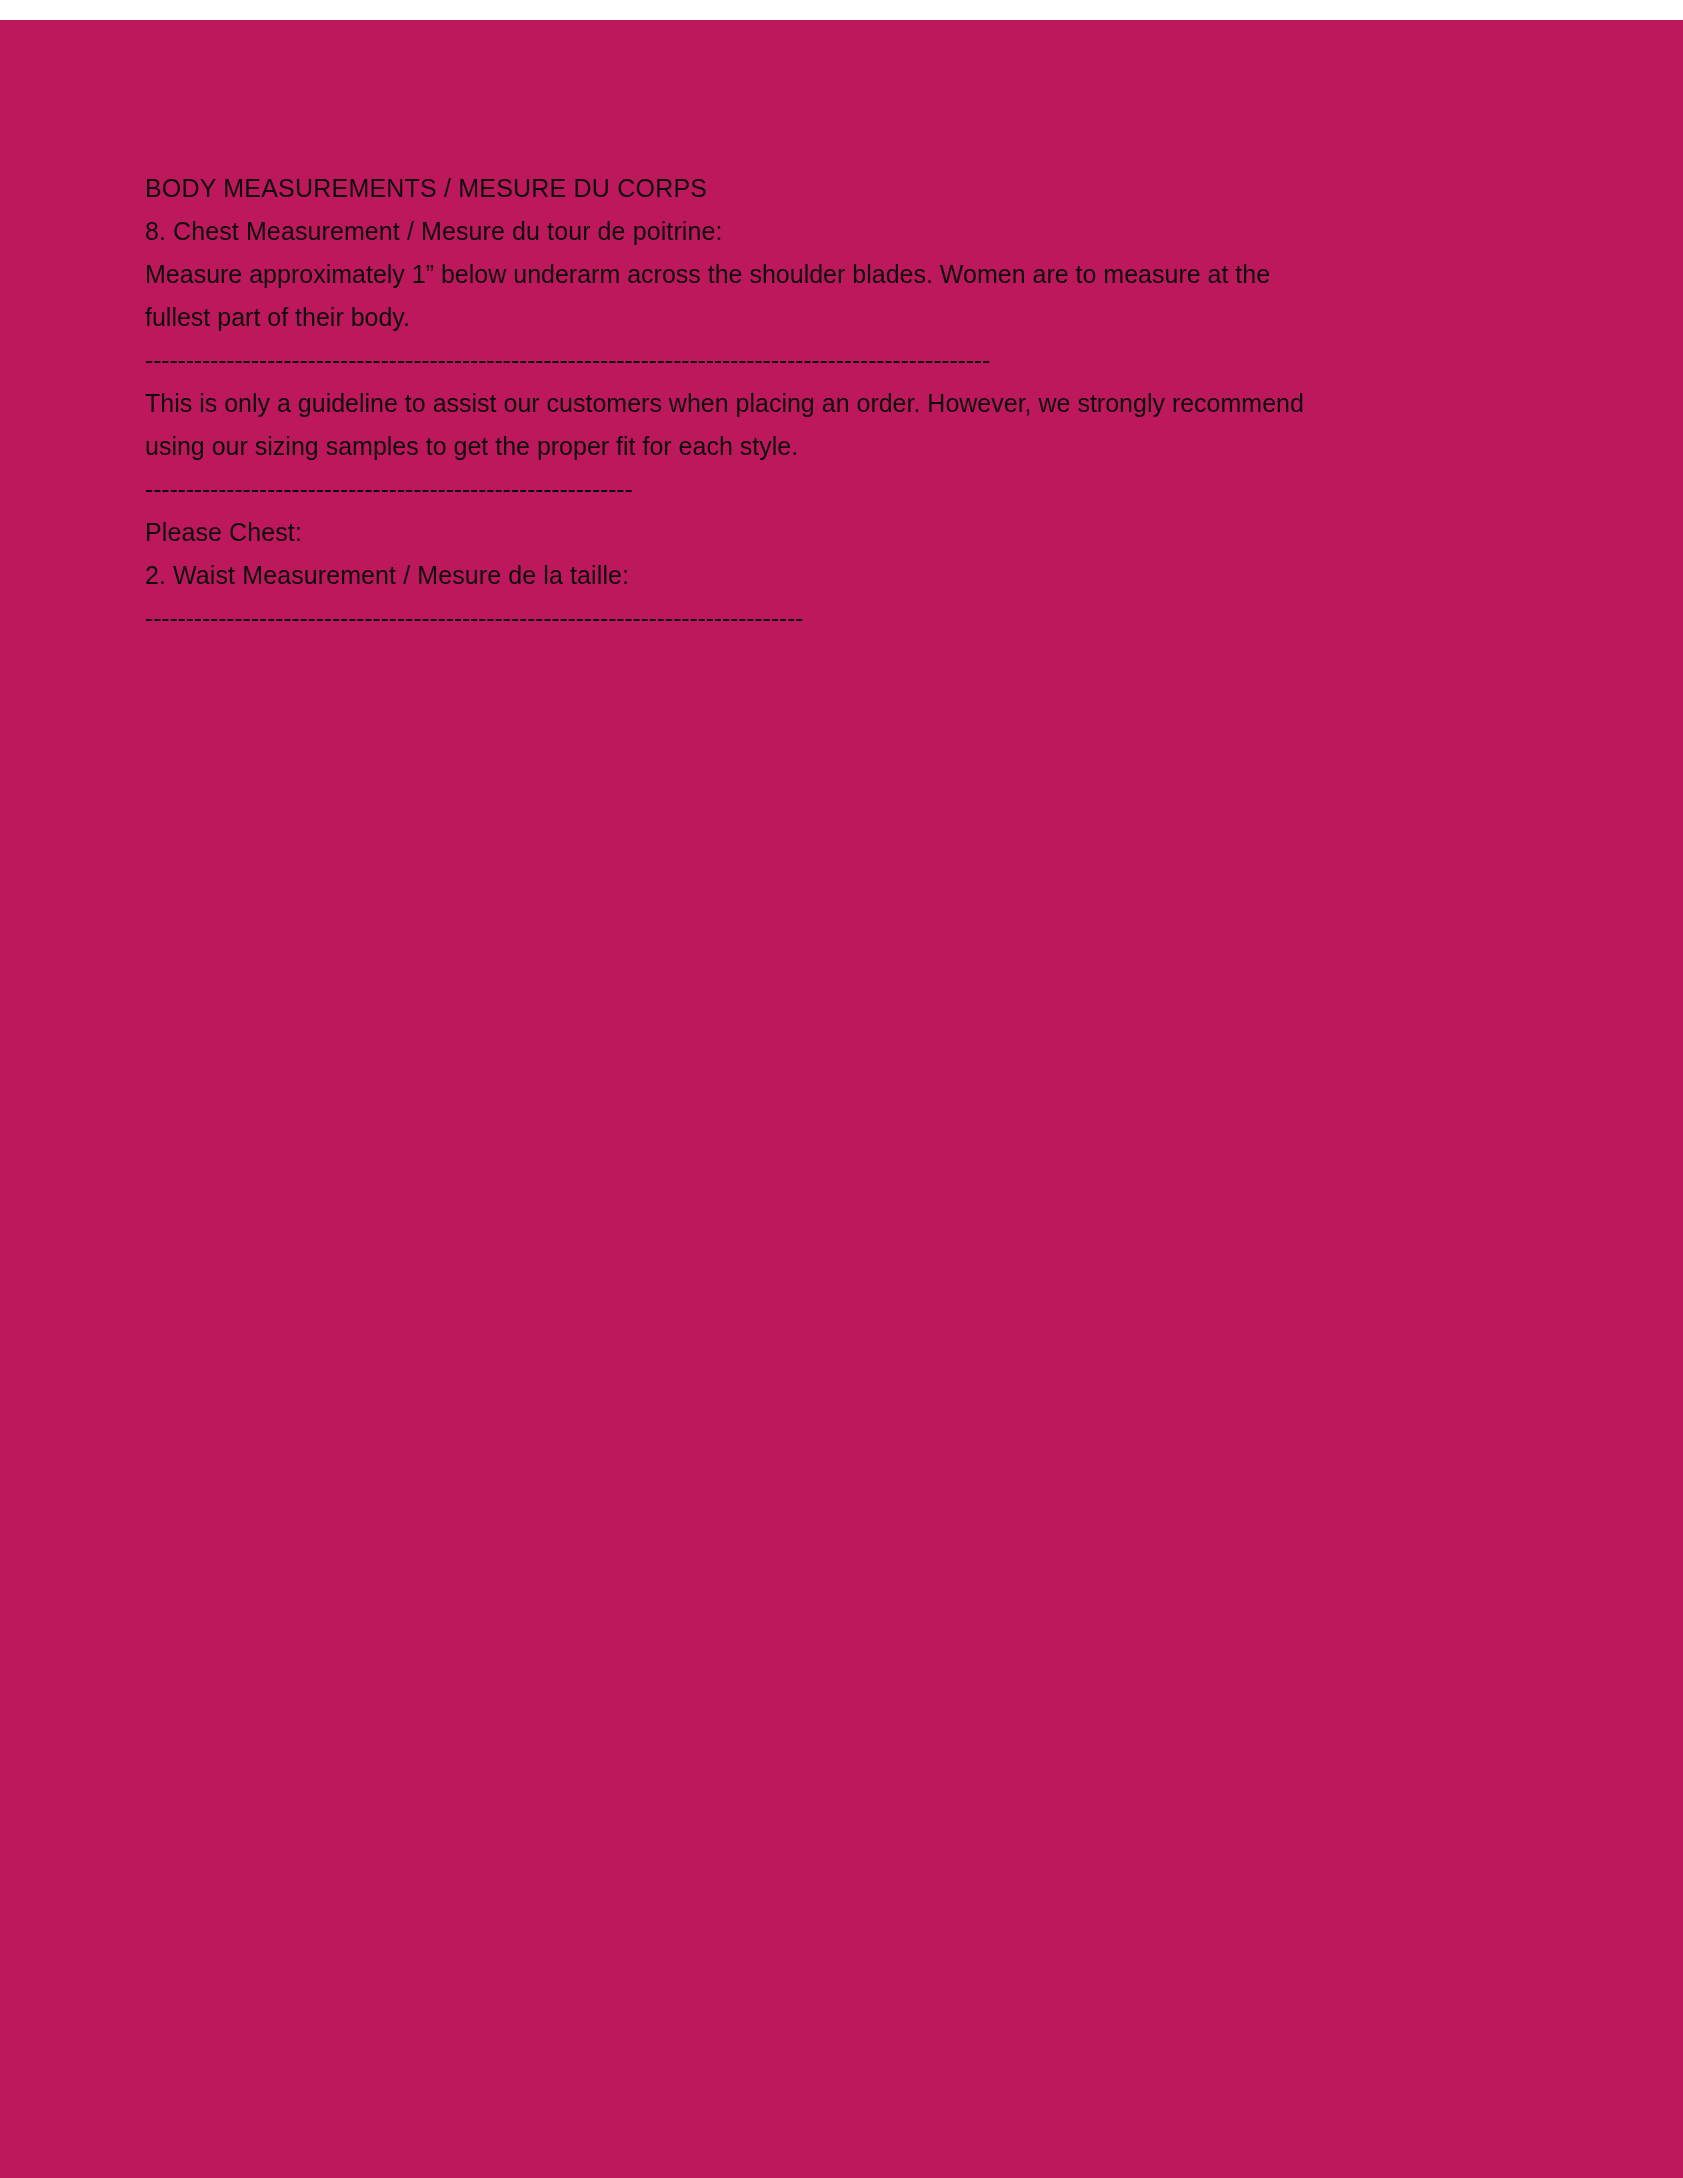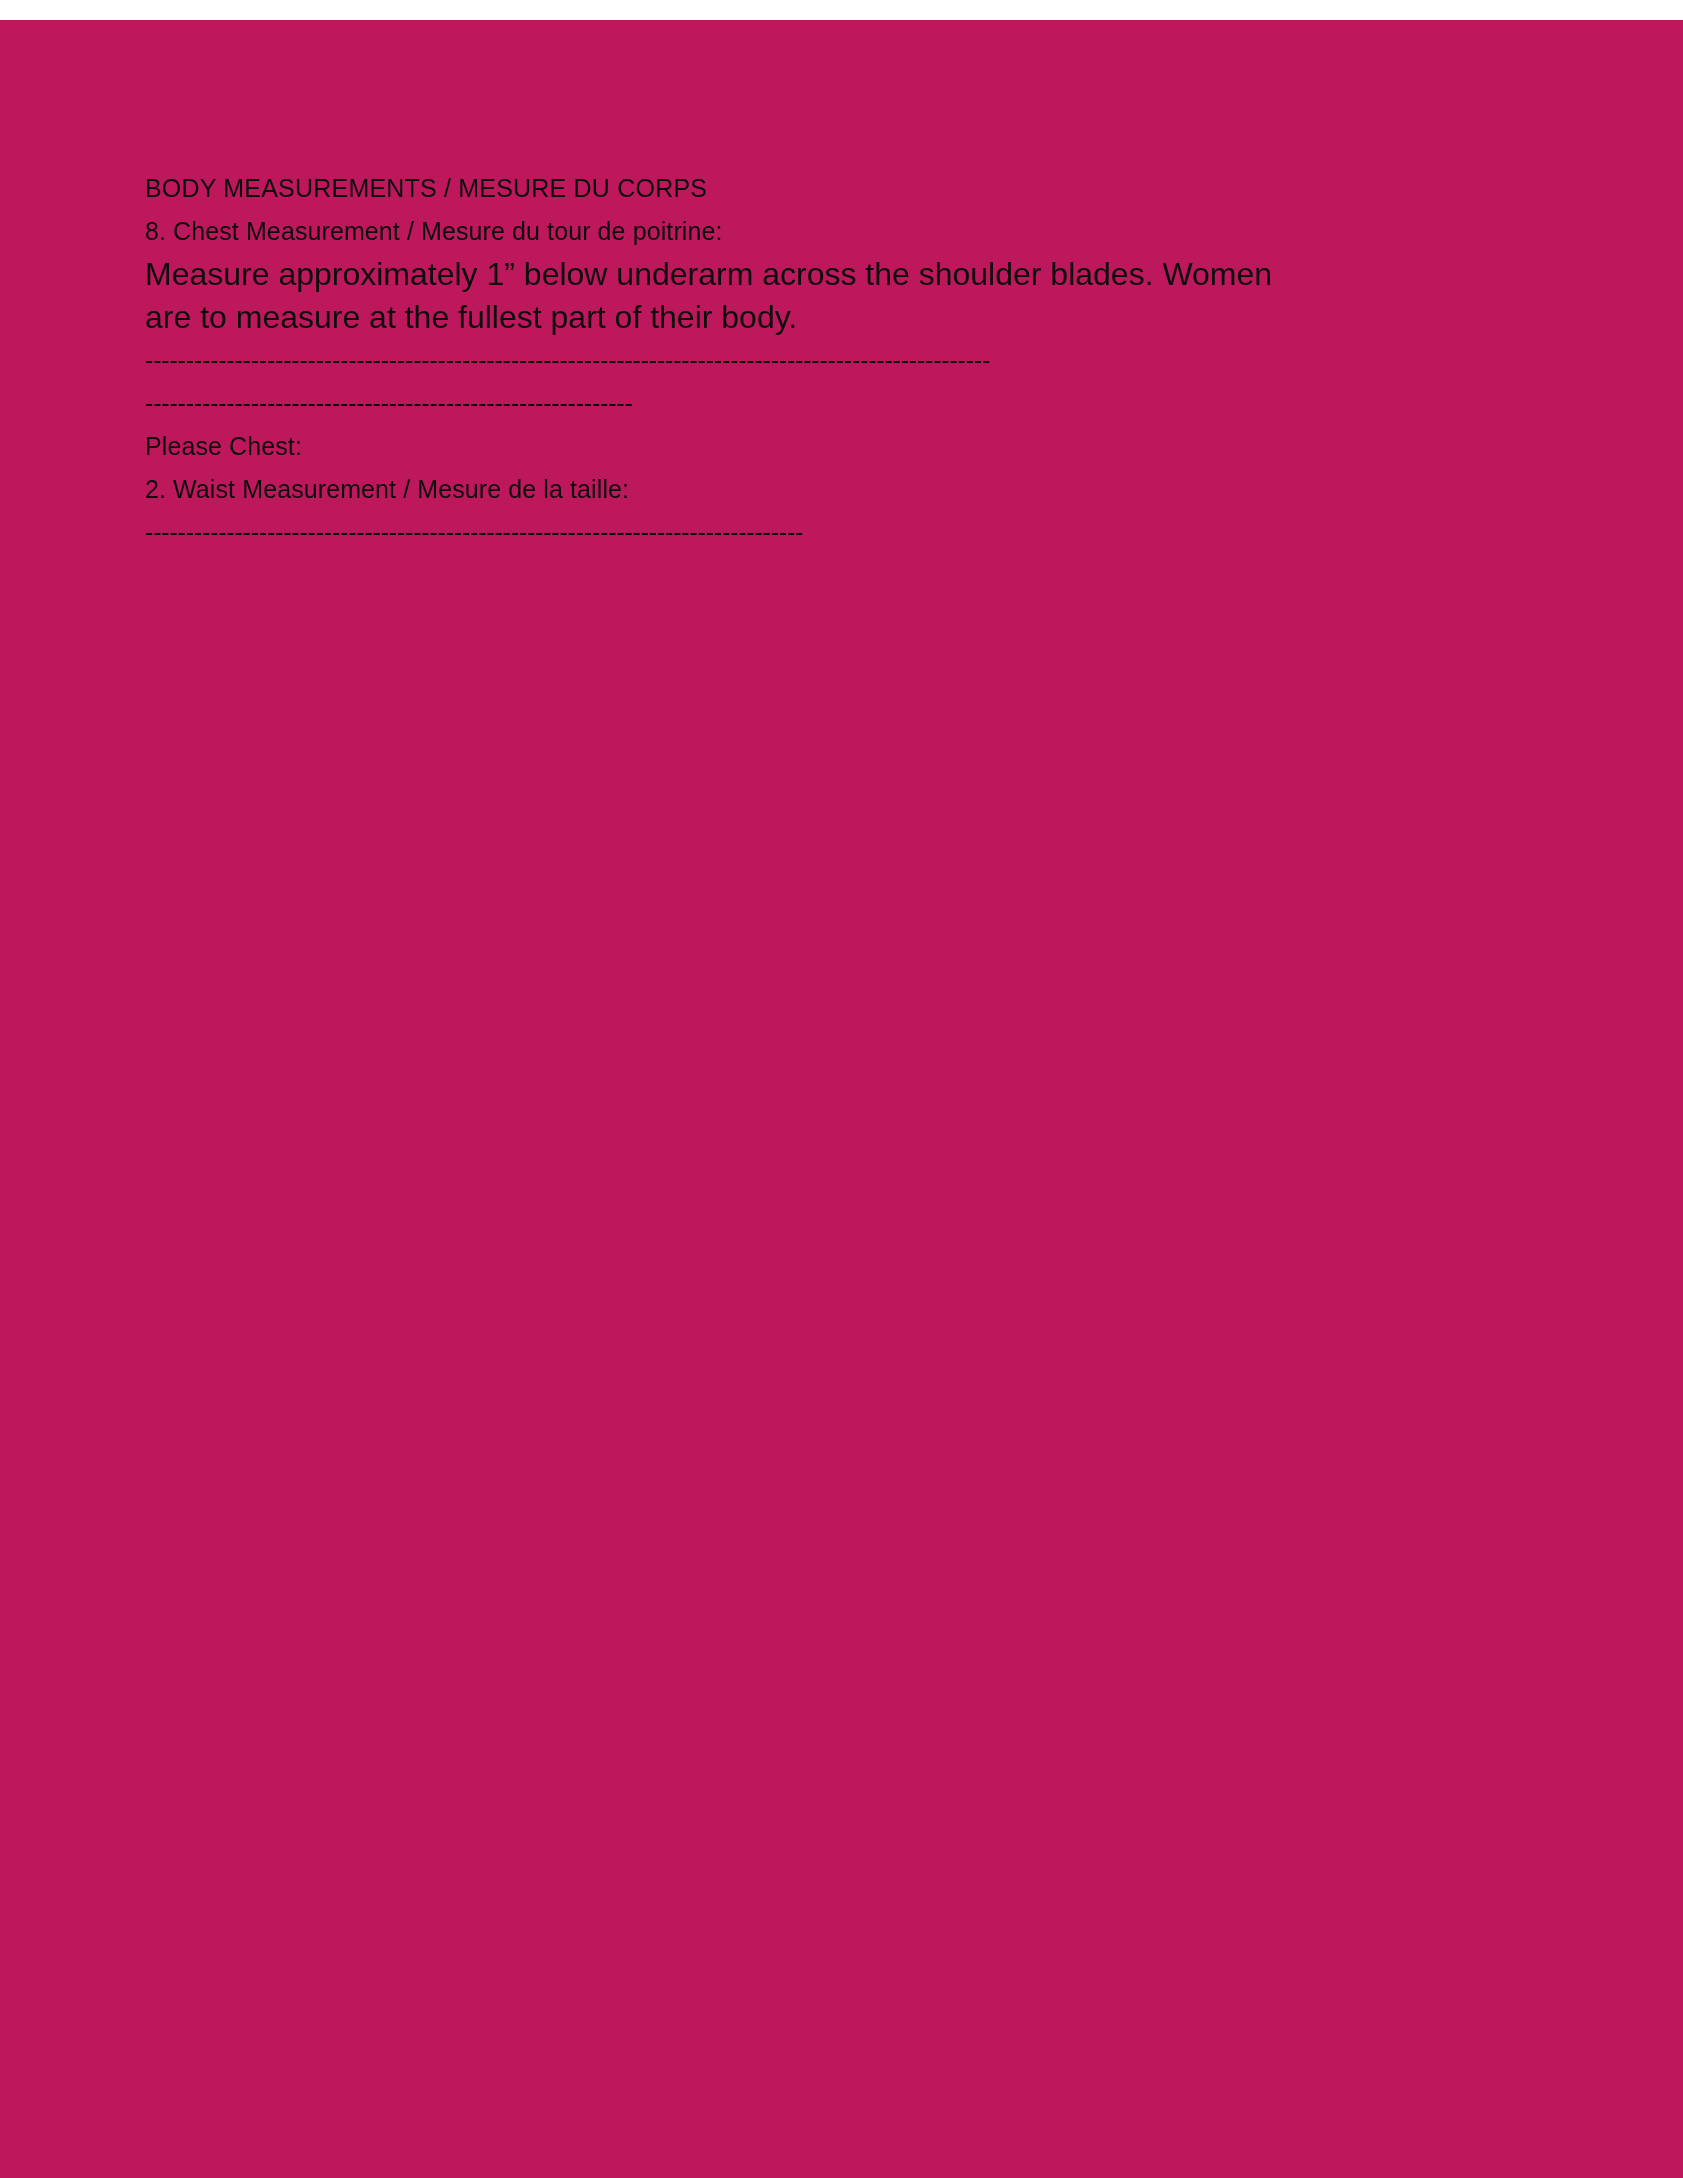--- a/index.html
+++ b/index.html
@@ -40,40 +40,41 @@
   }
   .rule {
     font-size: 25px;
     line-height: 43px;
     color: #0d0d0d;
     white-space: pre;
     overflow: hidden;
     letter-spacing: -0.2px;
   }
   .para {
-    font-size: 32px;
+    font-size: 25px;
     line-height: 43px;
     color: #0d0d0d;
     width: 1163px;
   }
 </style>
 </head>
 <body>
 
 <div class="page">
   <div class="doc-body">
 
     <div class="line heading">BODY MEASUREMENTS / MESURE DU CORPS</div>
 
     <div class="line">8. Chest Measurement / Mesure du tour de poitrine:</div>
 
     <div class="para">Measure approximately 1” below underarm across the shoulder blades. Women are to measure at the fullest part of their body.</div>
 
     <div class="rule">--------------------------------------------------------------------------------------------------------</div>
 
+    <div class="para">This is only a guideline to assist our customers when placing an order. However, we strongly recommend using our sizing samples to get the proper fit for each style.</div>
 
     <div class="rule">------------------------------------------------------------</div>
 
     <div class="line">Please Chest:</div>
 
     <div class="line">2. Waist Measurement / Mesure de la taille:</div>
 
 
     <div class="rule">---------------------------------------------------------------------------------</div>
 

